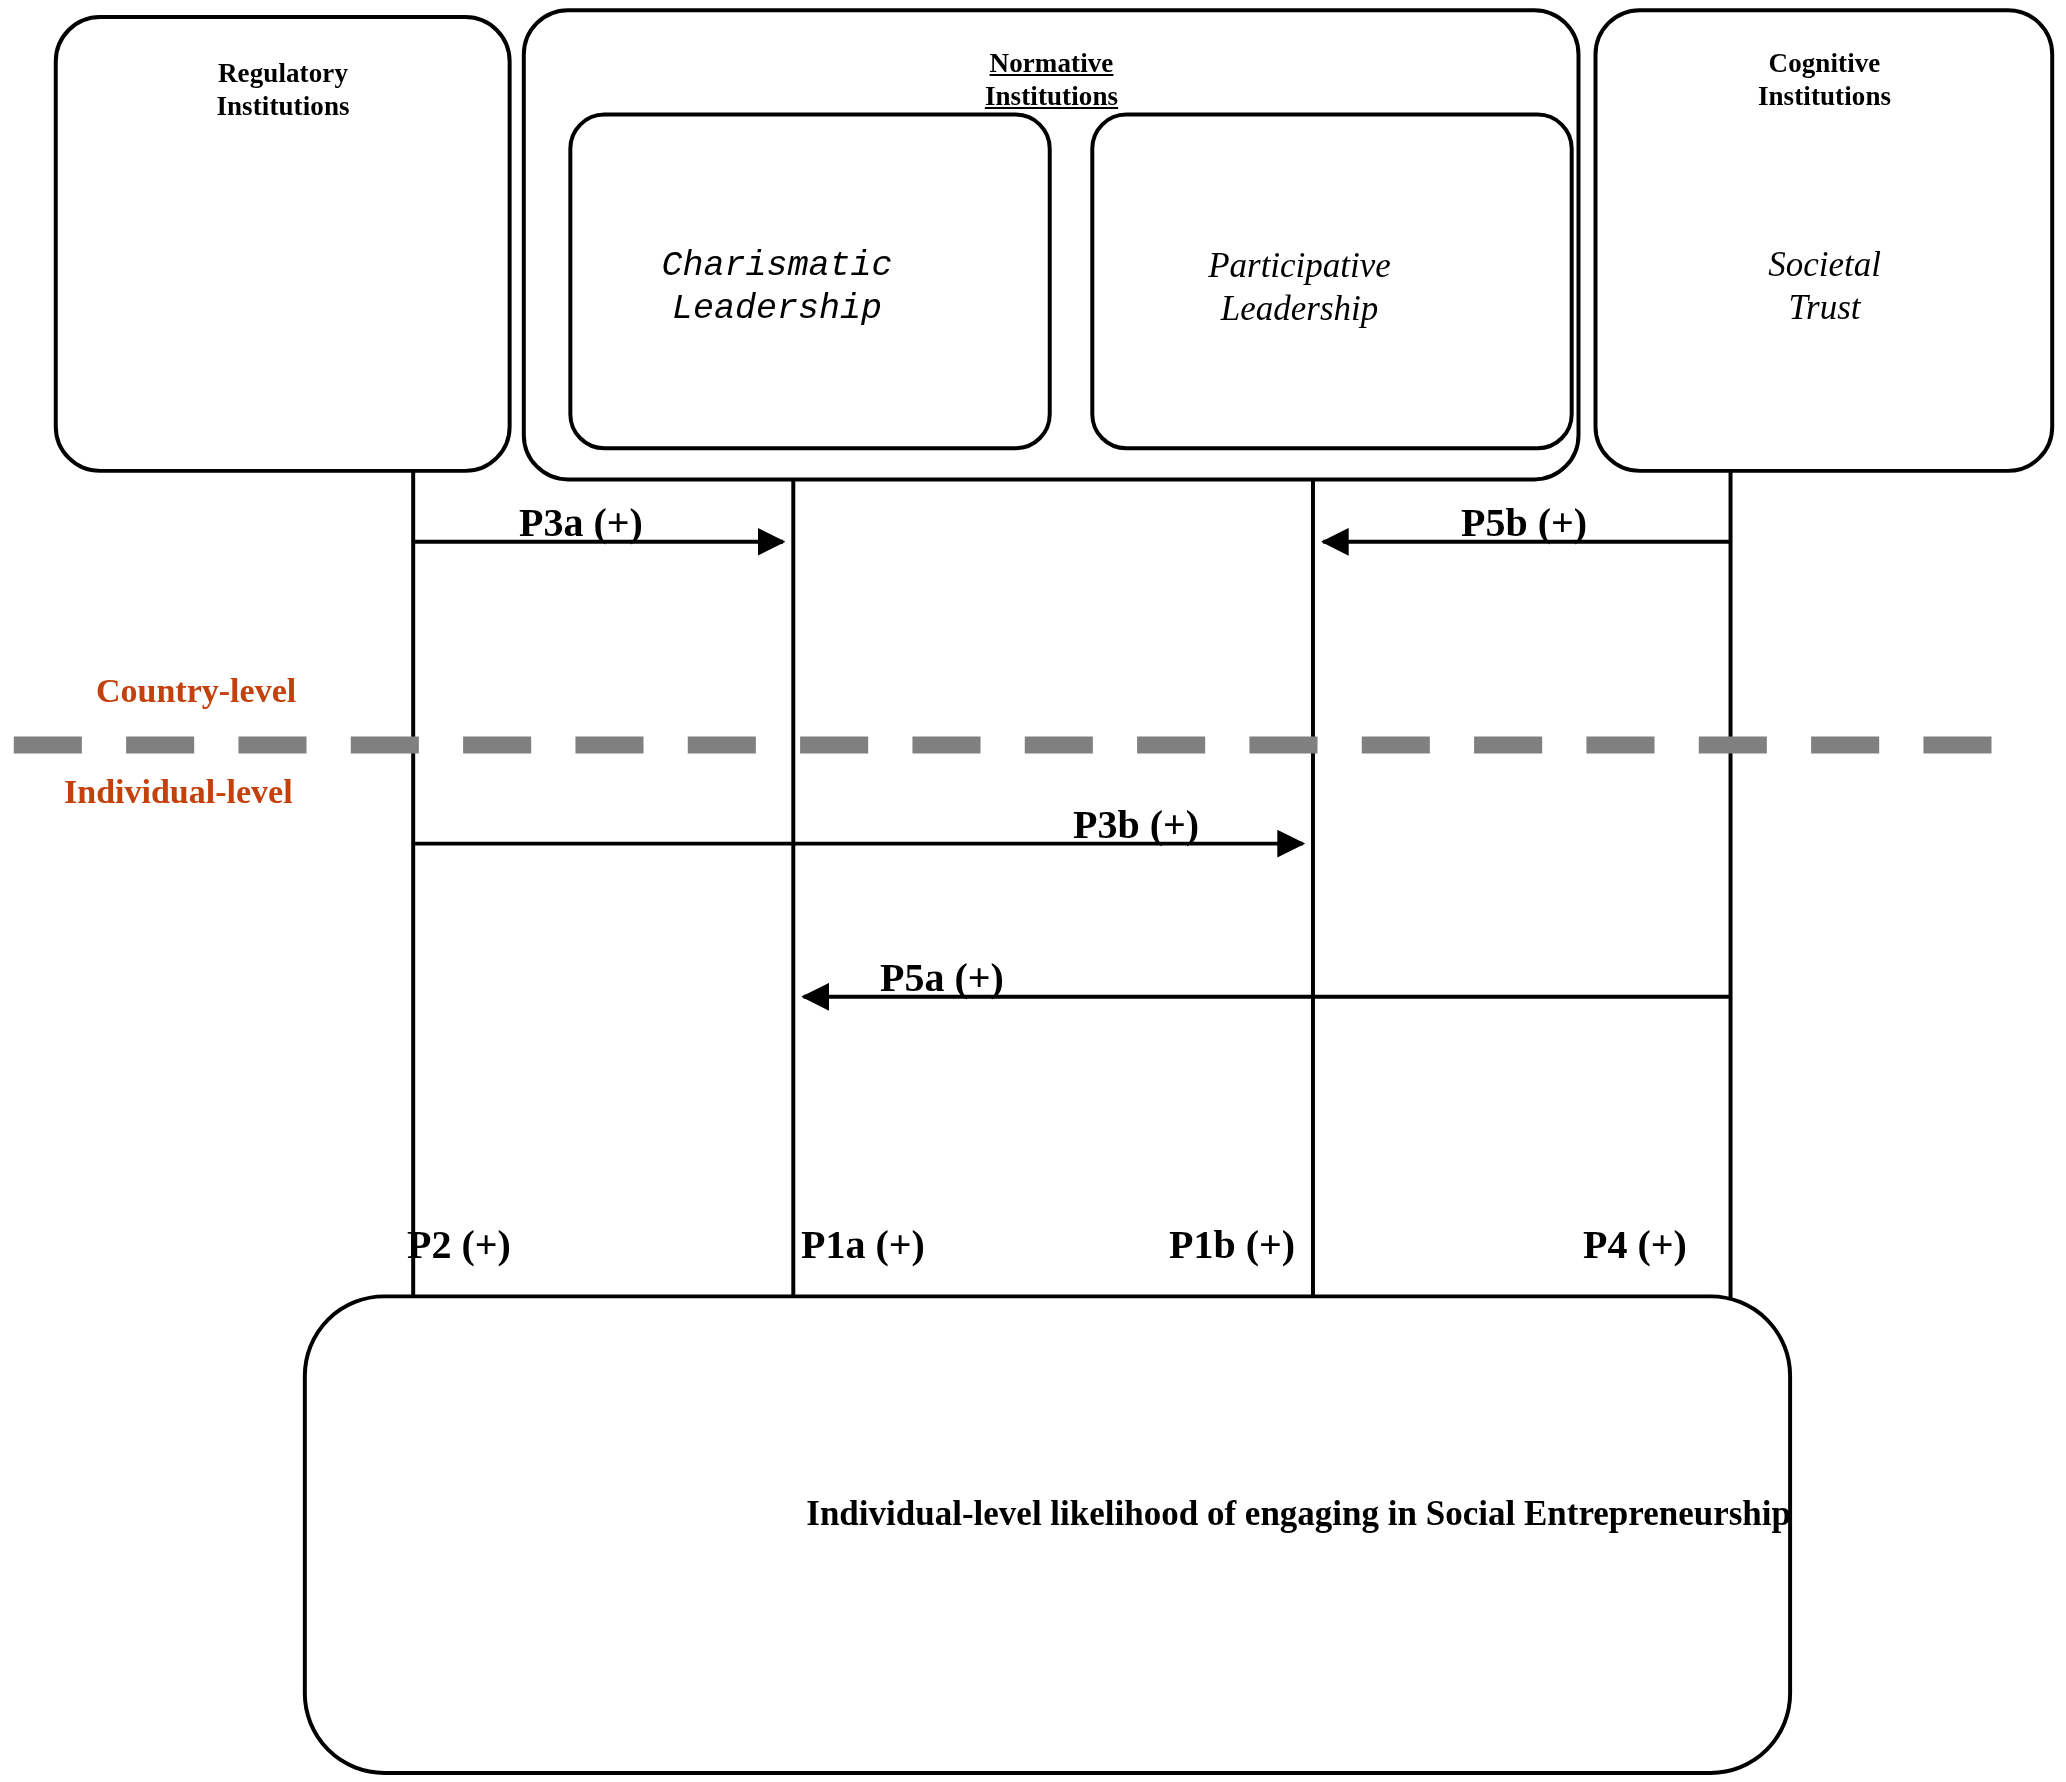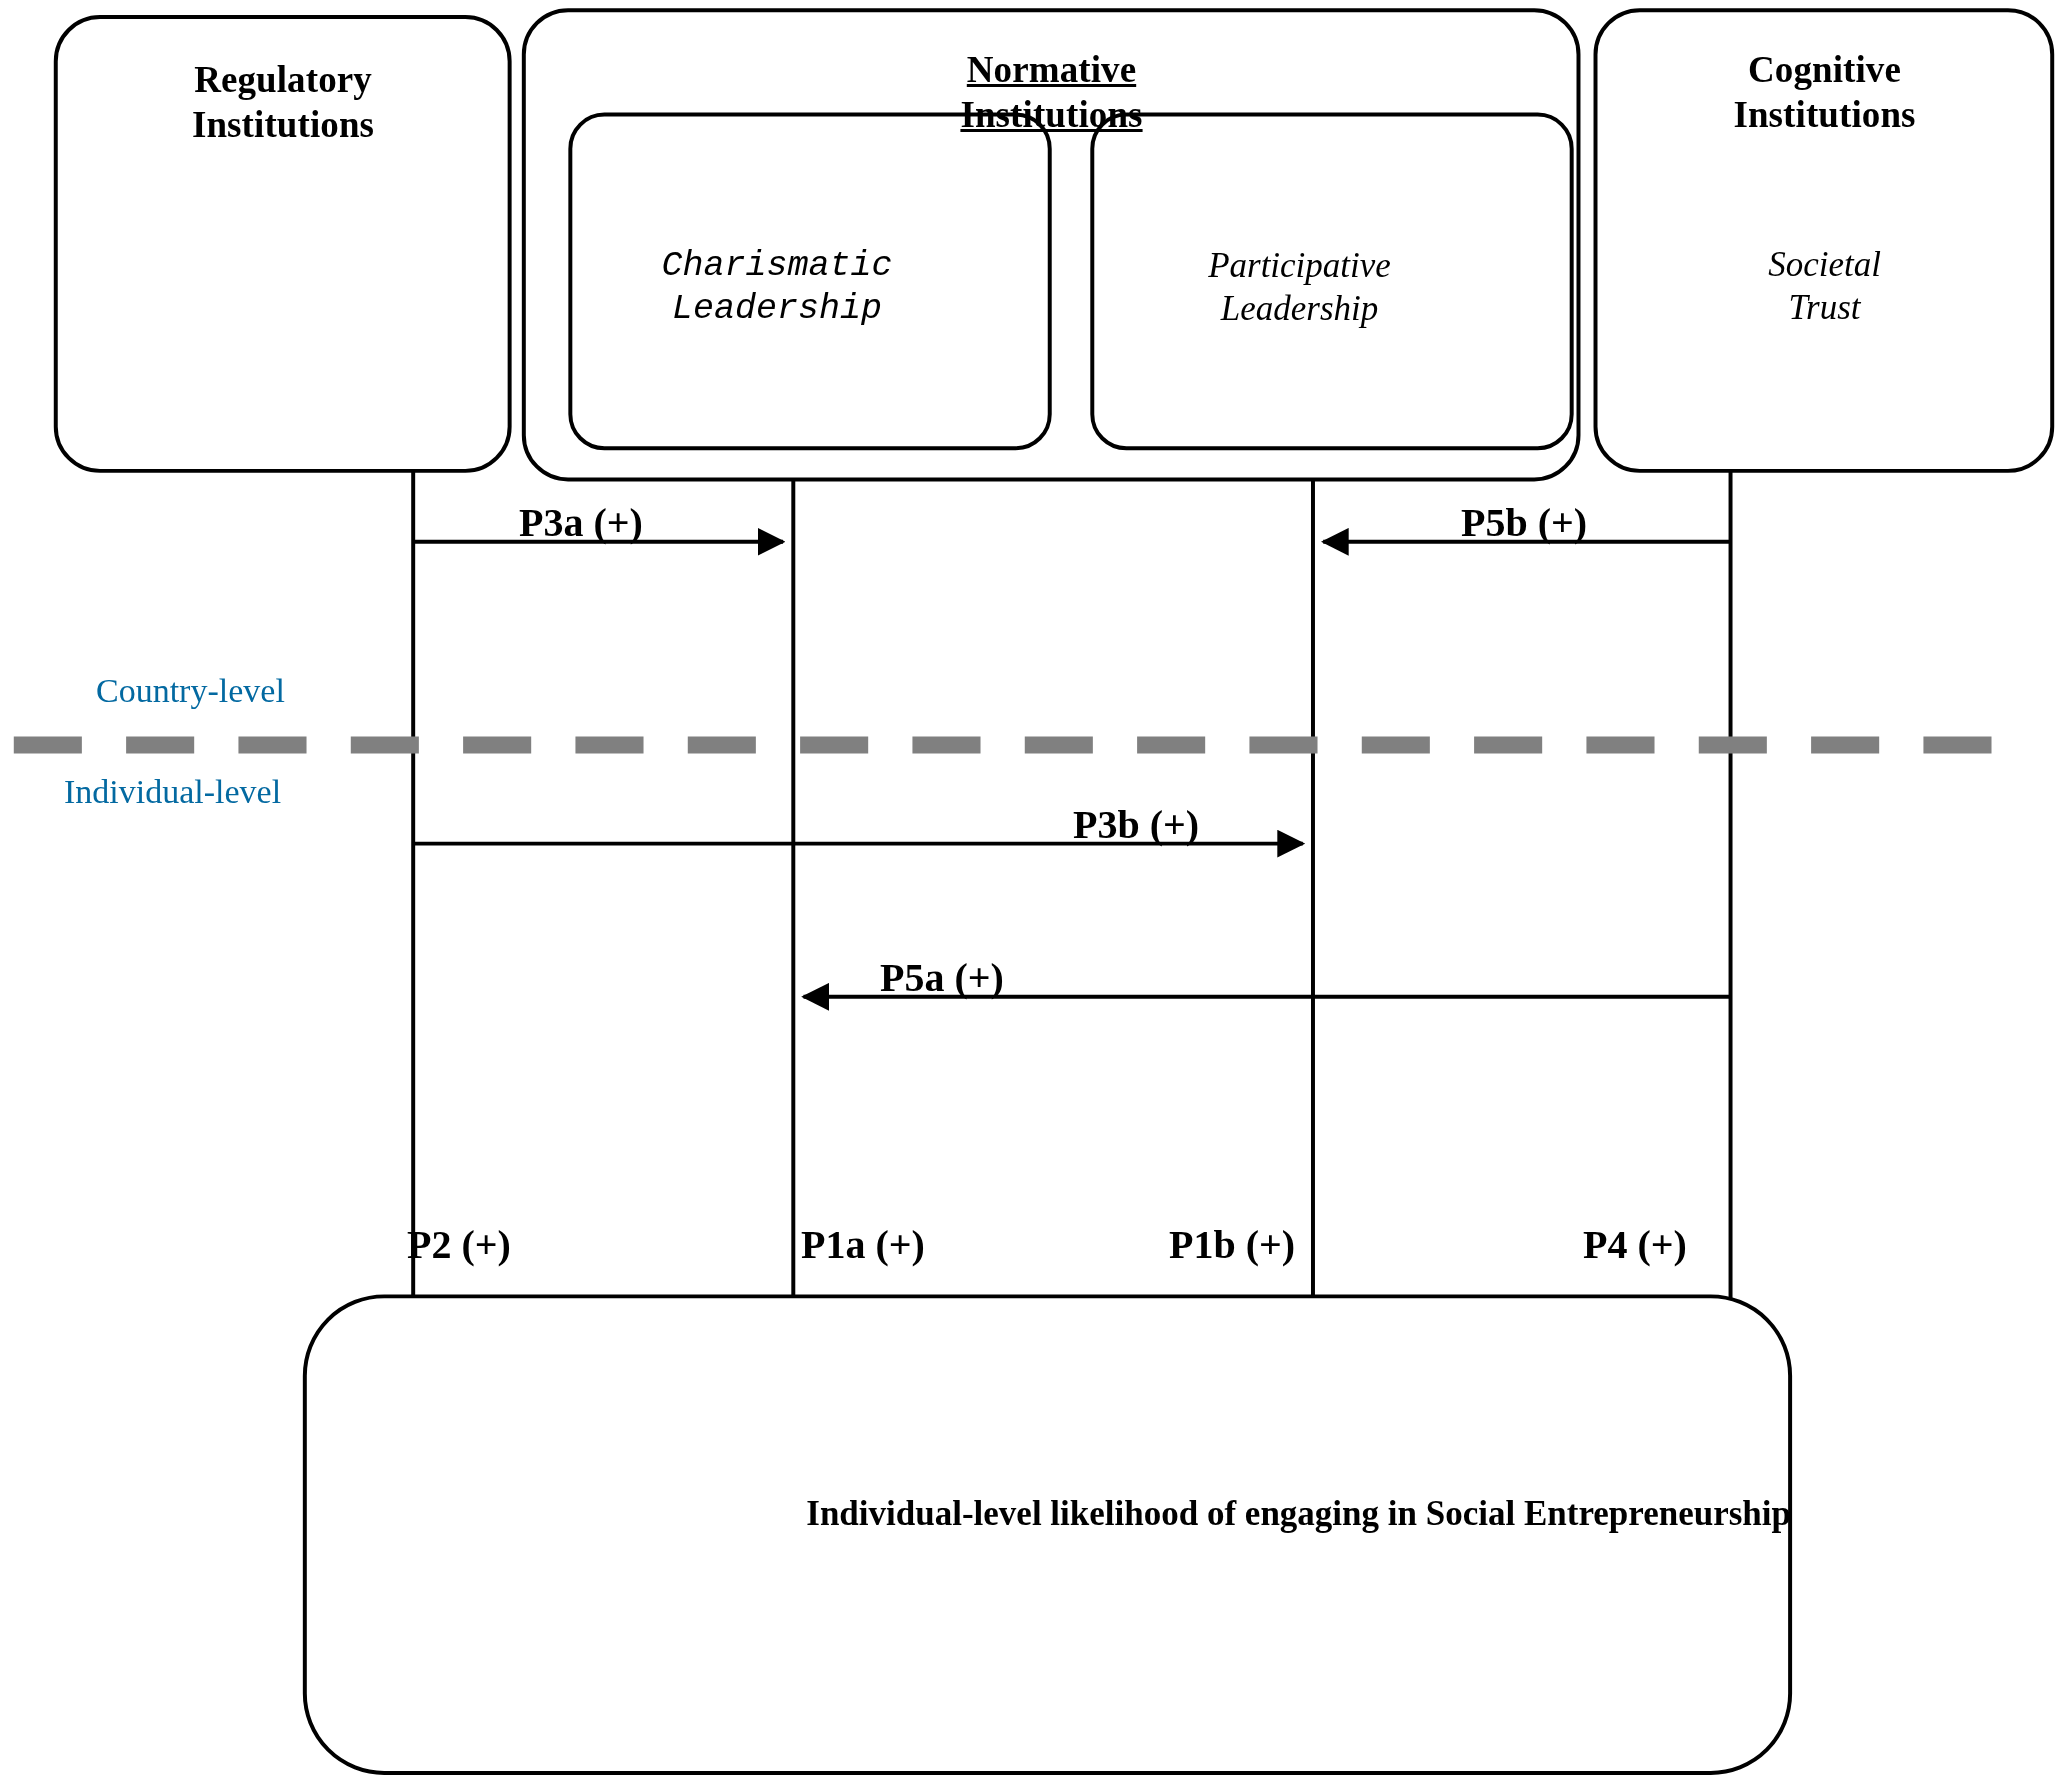--- a/index.html
+++ b/index.html
@@ -27,39 +27,39 @@
   }
   .box-label {
     position: absolute;
     text-align: center;
     color: #000000;
     line-height: 1.22;
     white-space: pre-line;
   }
   .title-bold {
     font-weight: bold;
-    font-size: 37px;
+    font-size: 27px;
     letter-spacing: 0.1px;
   }
   .sub-italic {
     font-style: italic;
     font-size: 35px;
   }
   .edge-label {
     position: absolute;
     font-weight: bold;
     font-size: 40px;
     color: #000000;
     white-space: nowrap;
   }
   .level-label {
     position: absolute;
-    font-weight: normal;
+    font-weight: bold;
     font-size: 34px;
-    color: #0369a1;
+    color: #c2410c;
     white-space: nowrap;
   }
   .outcome-label {
     position: absolute;
     font-weight: bold;
     font-size: 35px;
     color: #000000;
     width: 1486px;
     text-align: right;
     white-space: nowrap;

